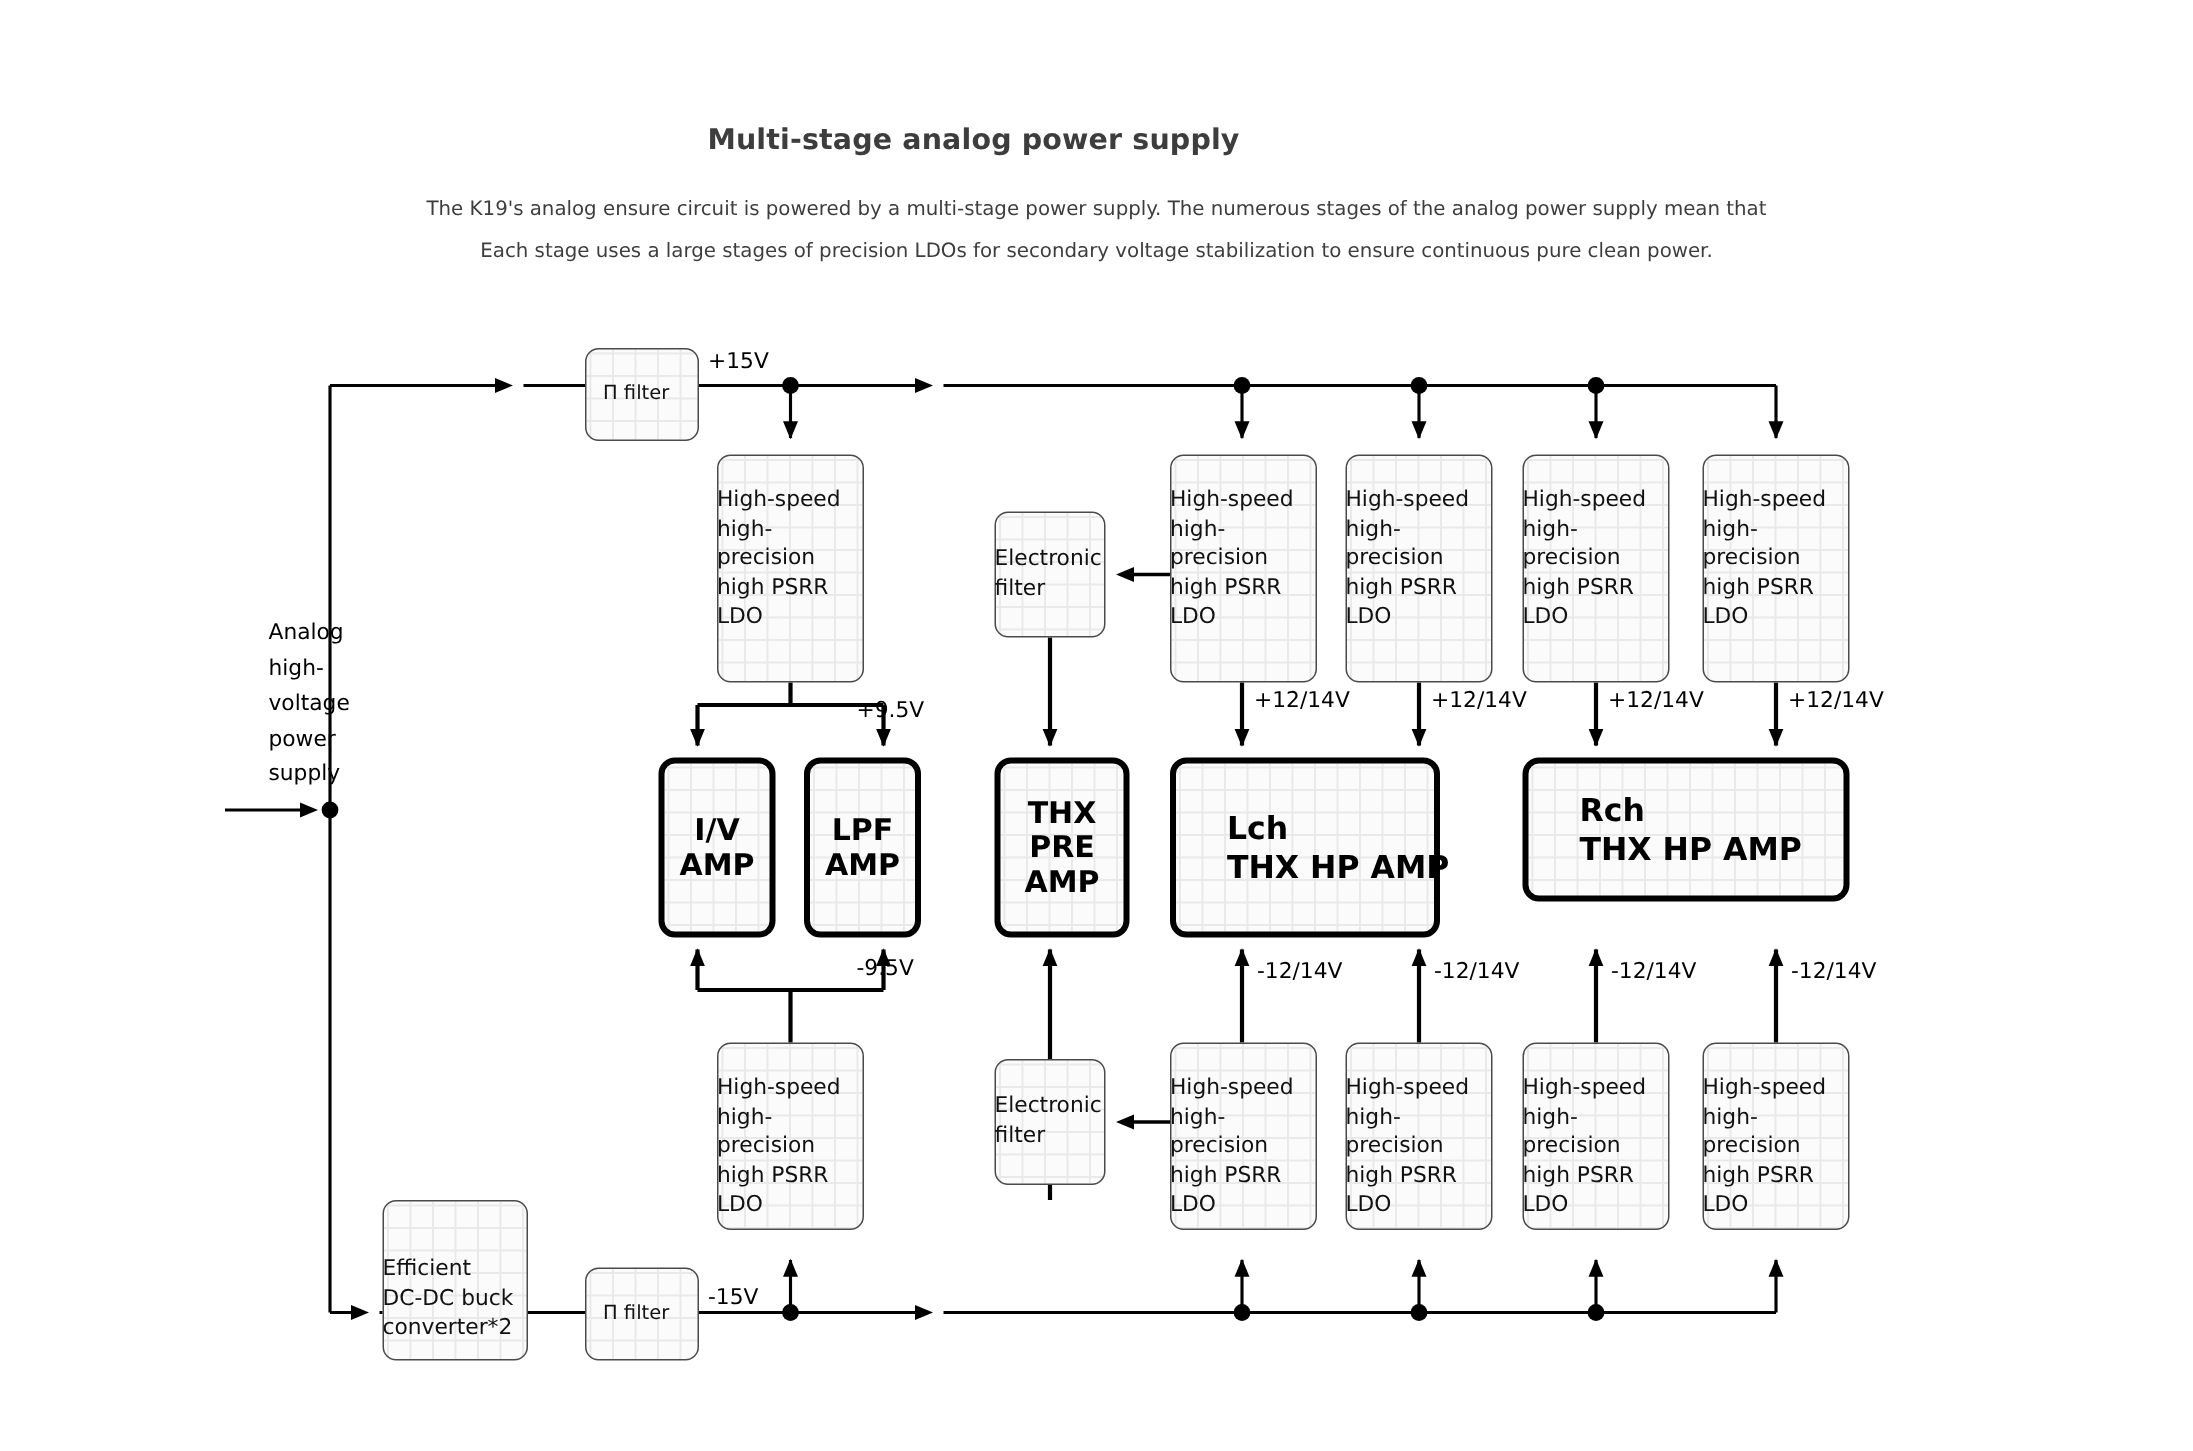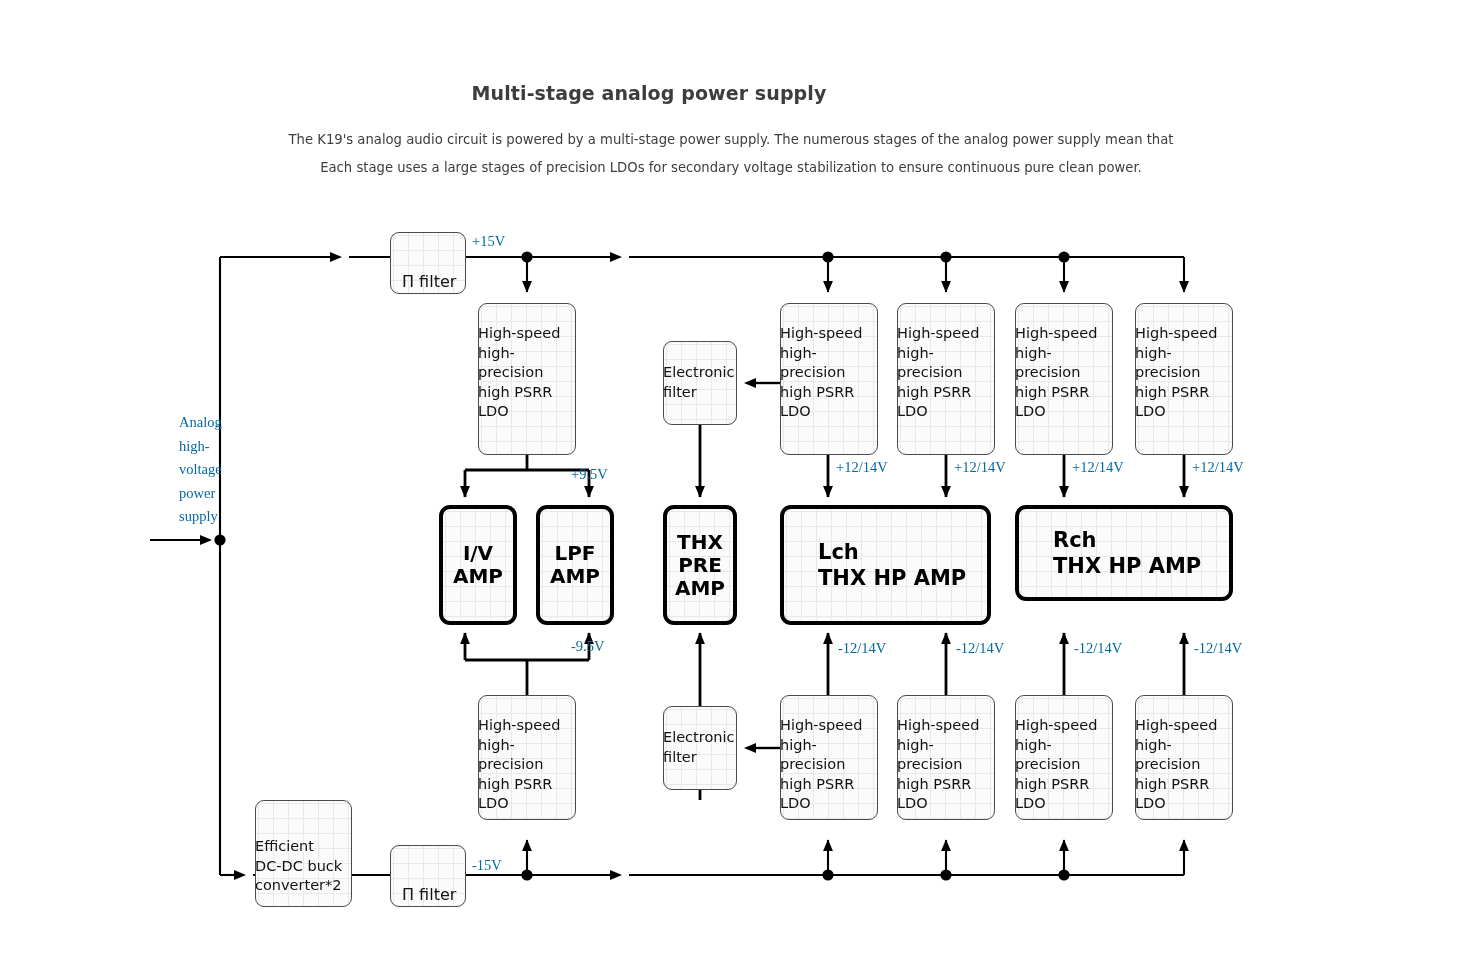--- a/index.html
+++ b/index.html
@@ -40,46 +40,46 @@
   .node.heavy{
     border:4px solid #000;border-radius:11px;
     font-weight:bold;color:#000;padding-left:12px;
   }
 
   .node .txt{position:absolute;white-space:nowrap;}
 
   
   .ldo .txt{left:-1px;top:20px;}
   
-  .pifilter .txt{left:11px;top:50%;transform:translateY(-50%);font-size:16px;margin-top:19px;}
+  .pifilter .txt{left:11px;top:50%;transform:translateY(-50%);font-size:13px;}
   
   .efilter .txt{left:-1px;top:50%;transform:translateY(-50%);}
   
   .dcdc .txt{left:-1px;top:36px;}
 
   
   .amp-center .txt{left:0;right:0;top:50%;transform:translateY(-50%);
                    text-align:center;white-space:normal;width:100%;}
   .amp-left .txt{left:34px;top:50%;transform:translateY(-50%);
                  text-align:left;line-height:26px;}
 
   .f20{font-size:20px;line-height:23px;}
   .f21{font-size:21px;line-height:26px;}
 
   
-  .label{position:absolute;font-size:14.5px;color:#0369a1;white-space:nowrap;font-family:Liberation Serif, serif;}
+  .label{position:absolute;font-size:14.5px;color:#000000;white-space:nowrap;}
   .label.multi{white-space:normal;line-height:23.5px;}
 </style>
 </head>
 <body>
 
 <div id="diagram-title">Multi-stage analog power supply</div>
 
 <div id="description">
-  <p>The K19's analog audio circuit is powered by a multi-stage power supply. The numerous stages of the analog power supply mean that</p>
+  <p>The K19's analog ensure circuit is powered by a multi-stage power supply. The numerous stages of the analog power supply mean that</p>
   <p>Each stage uses a large stages of precision LDOs for secondary voltage stabilization to ensure continuous pure clean power.</p>
 </div>
 
 <svg id="wires" viewBox="0 0 1462 967">
   <defs>
     <marker id="ah" markerWidth="13" markerHeight="13" refX="11.2" refY="5.6" orient="auto" markerUnits="userSpaceOnUse">
       <path d="M0,0.6 L12,5.6 L0,10.6 z" fill="#000"></path>
     </marker>
     <marker id="ahm" markerWidth="13" markerHeight="13" refX="6" refY="5.6" orient="auto" markerUnits="userSpaceOnUse">
       <path d="M0,0.6 L12,5.6 L0,10.6 z" fill="#000"></path>
@@ -242,21 +242,21 @@
 <div class="node thin efilter" style="left:663px;top:706px;width:74px;height:84px;">
   <span class="txt">Electronic<br>filter</span>
 </div>
 
 <div class="node heavy amp-center f20" style="left:439px;top:505px;width:78px;height:120px;">
   <span class="txt">I/V<br>AMP</span>
 </div>
 <div class="node heavy amp-center f20" style="left:536px;top:505px;width:78px;height:120px;">
   <span class="txt">LPF<br>AMP</span>
 </div>
-<div class="node heavy amp-center f20" style="left:663px;top:505px;width:74px;height:120px;">
+<div class="node heavy amp-center f20" style="left:663px;top:505px;width:90px;height:120px;">
   <span class="txt">THX<br>PRE<br>AMP</span>
 </div>
-<div class="node heavy amp-left f21" style="left:780px;top:505px;width:211px;height:120px;">
+<div class="node heavy amp-left f21" style="left:780px;top:505px;width:180px;height:120px;">
   <span class="txt">Lch<br>THX HP AMP</span>
 </div>
 <div class="node heavy amp-left f21" style="left:1015px;top:505px;width:218px;height:96px;">
   <span class="txt">Rch<br>THX HP AMP</span>
 </div>
 
 </body></html>

